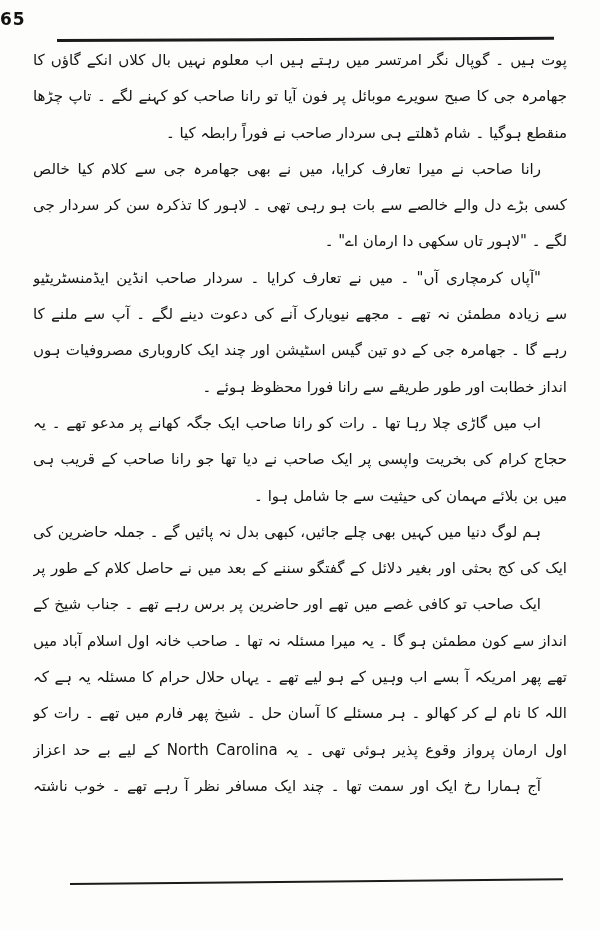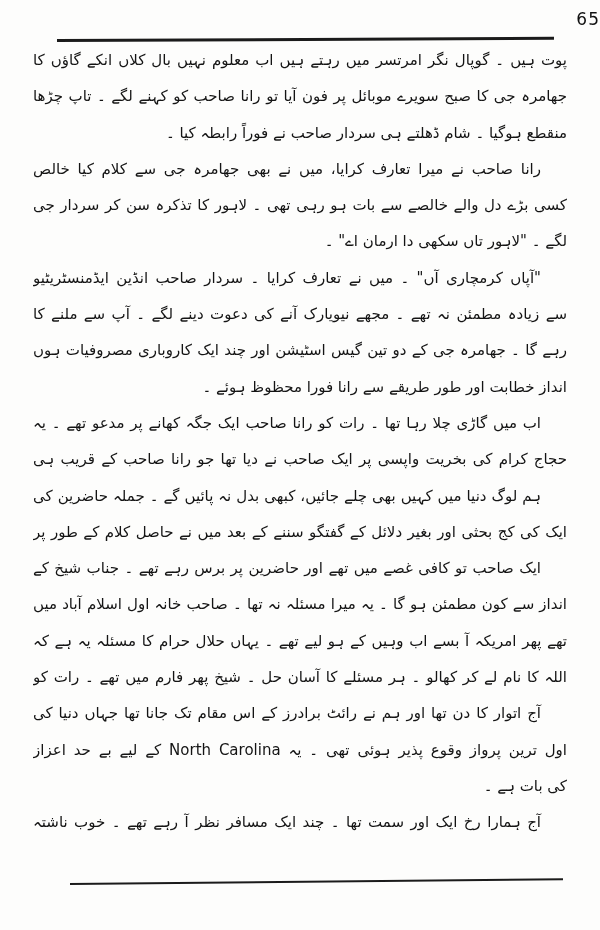--- a/index.html
+++ b/index.html
@@ -11,23 +11,23 @@
     overflow:hidden;
   }
   .page{
     position:relative;
     width:600px;height:930px;
     background:#fdfdfc;
   }
   .page-number{
     position:absolute;
     top:9px;left:0;right:0;
-    text-align:right;
+    text-align:left;
     font-size:17px;
-    font-weight:normal;
+    font-weight:bold;
     letter-spacing:1px;
     color:#111;
   }
   .top-rule{
     position:absolute;
     top:39px;left:57px;width:497px;height:2.5px;
     background:#1b1b1b;
     transform:rotate(-0.25deg);
     transform-origin:left center;
   }
@@ -72,27 +72,26 @@
     <div class="line end">منقطع ہوگیا ۔ شام ڈھلتے ہی سردار صاحب نے فوراً رابطہ کیا ۔</div>
     <div class="line j indent">رانا صاحب نے میرا تعارف کرایا، میں نے بھی جھامرہ جی سے کلام کیا خالص پنجابی،</div>
     <div class="line j">کسی بڑے دل والے خالصے سے بات ہو رہی تھی ۔ لاہور کا تذکرہ سن کر سردار جی نہال ہونے</div>
     <div class="line end">لگے ۔ "لاہور تاں سکھی دا ارمان اے" ۔</div>
     <div class="line j indent">"آپاں کرمچاری آں" ۔ میں نے تعارف کرایا ۔ سردار صاحب انڈین ایڈمنسٹریٹیو سروس</div>
     <div class="line j">سے زیادہ مطمئن نہ تھے ۔ مجھے نیویارک آنے کی دعوت دینے لگے ۔ آپ سے ملنے کا اشتیاق</div>
     <div class="line j">رہے گا ۔ جھامرہ جی کے دو تین گیس اسٹیشن اور چند ایک کاروباری مصروفیات ہوں گی ۔ میرے</div>
     <div class="line end">انداز خطابت اور طور طریقے سے رانا فورا محظوظ ہوئے ۔</div>
     <div class="line j indent">اب میں گاڑی چلا رہا تھا ۔ رات کو رانا صاحب ایک جگہ کھانے پر مدعو تھے ۔ یہ عشائیہ</div>
     <div class="line j">حجاج کرام کی بخریت واپسی پر ایک صاحب نے دیا تھا جو رانا صاحب کے قریب ہی رہتے تھے ۔</div>
+    <div class="line end">میں بن بلائے مہمان کی حیثیت سے جا شامل ہوا ۔</div>
     <div class="line j indent">ہم لوگ دنیا میں کہیں بھی چلے جائیں، کبھی بدل نہ پائیں گے ۔ جملہ حاضرین کی بحث، چند</div>
     <div class="line j">ایک کی کج بحثی اور بغیر دلائل کے گفتگو سننے کے بعد میں نے حاصل کلام کے طور پر یہ نتیجہ اخذ کیا ۔</div>
     <div class="line j indent">ایک صاحب تو کافی غصے میں تھے اور حاضرین پر برس رہے تھے ۔ جناب شیخ کے اس</div>
     <div class="line j">انداز سے کون مطمئن ہو گا ۔ یہ میرا مسئلہ نہ تھا ۔ صاحب خانہ اول اسلام آباد میں ملازمت کرتے</div>
     <div class="line j">تھے پھر امریکہ آ بسے اب وہیں کے ہو لیے تھے ۔ یہاں حلال حرام کا مسئلہ یہ ہے کہ جو مل جائے</div>
     <div class="line j">اللہ کا نام لے کر کھالو ۔ ہر مسئلے کا آسان حل ۔ شیخ پھر فارم میں تھے ۔ رات کو خوب گہری نیند آئی ۔</div>
-    <div class="line j indent">آج اتوار کا دن تھا اور ہم نے رائٹ برادرز کے اس مقام تک جانا تھا جہاں دنیا کی</div>
-    <div class="line j">اول ترین پرواز وقوع پذیر ہوئی تھی ۔ یہ North Carolina کے لیے بے حد اعزاز</div>
-    <div class="line end">کی بات ہے ۔</div>
+    <div class="line j">اول ارمان پرواز وقوع پذیر ہوئی تھی ۔ یہ North Carolina کے لیے بے حد اعزاز</div>
     <div class="line j indent">آج ہمارا رخ ایک اور سمت تھا ۔ چند ایک مسافر نظر آ رہے تھے ۔ خوب ناشتہ کرنا اچھا</div>
   </div>
 
   <div class="bottom-rule"></div>
 
 </div>
 
 </body></html>

